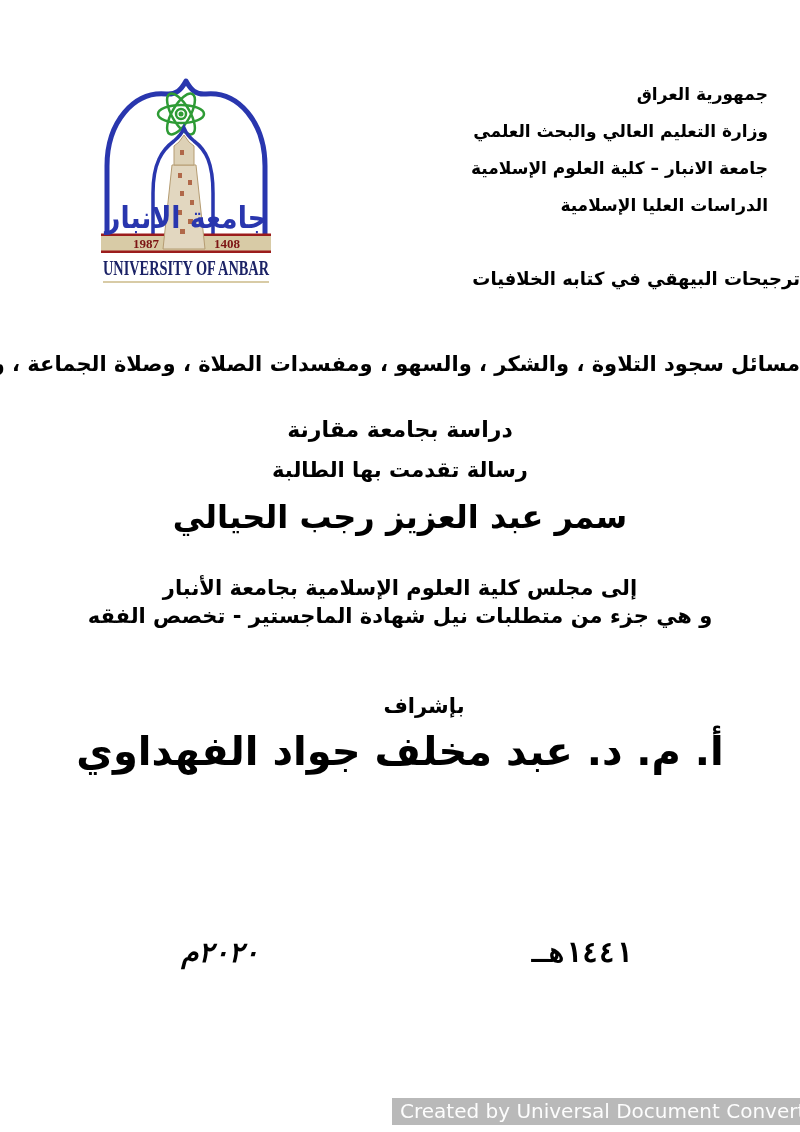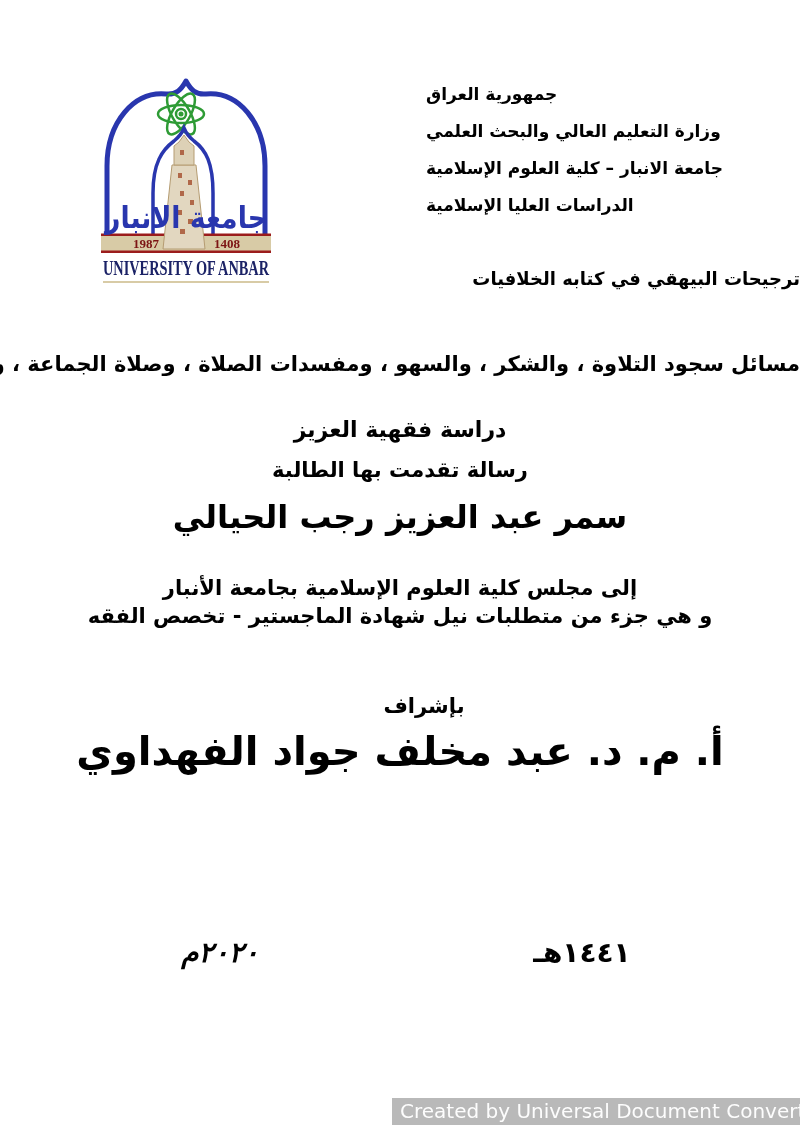--- a/index.html
+++ b/index.html
@@ -6,22 +6,22 @@
   .page{
     position:relative;
     width:800px;height:1132px;
     background:#ffffff;
     overflow:hidden;
     font-family:"DejaVu Sans", sans-serif;
     color:#000;
   }
   
   .ministry{
-    position:absolute;top:76px;right:44px;width:330px;
-    text-align:left;direction:rtl;
+    position:absolute;top:76px;right:32px;width:330px;
+    text-align:right;direction:rtl;
     font-weight:700;font-size:17px;line-height:37px;
   }
   
   .logo{position:absolute;top:78px;left:100px;width:172px;height:207px;}
   .logo svg{display:block;}
   
   .t{
     position:absolute;left:0;right:0;
     text-align:center;direction:rtl;
     font-weight:700;white-space:nowrap;
@@ -34,21 +34,21 @@
   .t-council    {top:576px;font-size:21px;}
   .t-requirement{top:604px;font-size:21px;}
   .t-supervision{top:694px;font-size:21px;padding-left:48px;}
   .t-supervisor {top:728px;font-size:40px;}
   
   .date{
     position:absolute;top:936px;width:130px;
     text-align:center;direction:rtl;
     font-weight:700;font-size:28px;white-space:nowrap;
   }
-  .date-hijri{left:517px;}
+  .date-hijri{left:517px;font-family:Liberation Mono, monospace;}
   .date-gregorian{left:155px;font-style:italic;}
   
   .watermark{
     position:absolute;top:1098px;right:0;left:392px;height:27px;
     background:#b9b9b9;color:#fdfdfd;
     font-size:20px;line-height:27px;
     padding-left:8px;white-space:nowrap;
     font-family:"DejaVu Sans", sans-serif;
   }
 </style>
@@ -103,21 +103,21 @@
 
       <text x="86" y="150" text-anchor="middle" direction="rtl" font-family="DejaVu Sans, sans-serif" font-size="30" font-weight="bold" fill="#2936ae" textLength="162" lengthAdjust="spacingAndGlyphs">جامعة الانبار</text>
 
       <text x="86" y="197" text-anchor="middle" font-family="Liberation Serif, serif" font-size="20" font-weight="bold" fill="#1b2266" textLength="166" lengthAdjust="spacingAndGlyphs">UNIVERSITY OF ANBAR</text>
       <rect x="3" y="203" width="166" height="2" fill="#d8cba6"></rect>
     </svg>
   </div>
 
   <div class="t t-title">ترجيحات البيهقي في كتابه الخلافيات</div>
   <div class="t t-subtitle">مسائل سجود التلاوة ، والشكر ، والسهو ، ومفسدات الصلاة ، وصلاة الجماعة ، والمسافر</div>
-  <div class="t t-study">دراسة فقهية العزيز</div>
+  <div class="t t-study">دراسة بجامعة مقارنة</div>
   <div class="t t-submitted">رسالة تقدمت بها الطالبة</div>
   <div class="t t-name">سمر عبد العزيز رجب الحيالي</div>
   <div class="t t-council">إلى مجلس كلية العلوم الإسلامية بجامعة الأنبار</div>
   <div class="t t-requirement">و هي جزء من متطلبات نيل شهادة الماجستير - تخصص الفقه</div>
   <div class="t t-supervision">بإشراف</div>
   <div class="t t-supervisor">أ. م. د. عبد مخلف جواد الفهداوي</div>
 
   <div class="date date-hijri">١٤٤١هـ</div>
   <div class="date date-gregorian">٢٠٢٠م</div>
 

